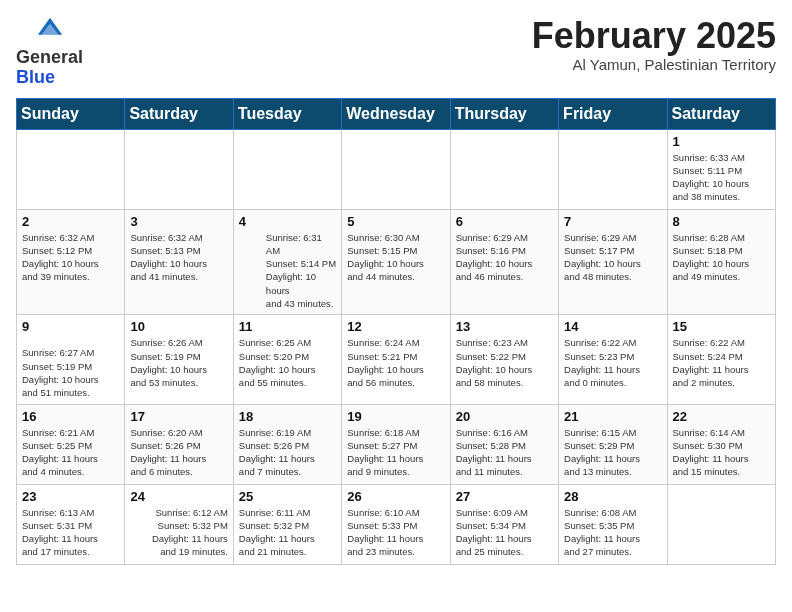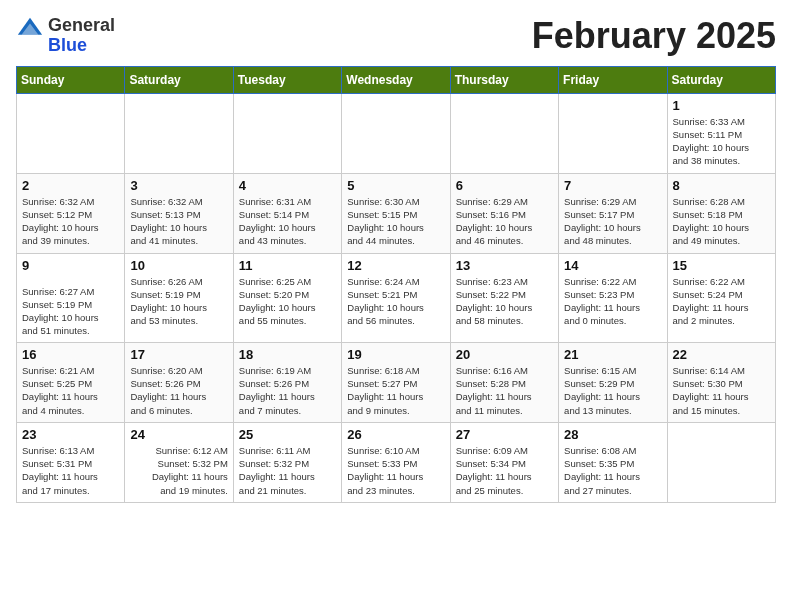--- a/index.html
+++ b/index.html
@@ -11,22 +11,23 @@
       padding: 16px;
     }
     .header-area {
       display: flex;
       justify-content: space-between;
       align-items: flex-start;
       margin-bottom: 10px;
     }
     .logo {
       display: flex;
-      align-items: flex-start;
+      align-items: center;
       gap: 4px;
+      flex-direction: column;
     }
     .logo-text {
       font-size: 18px;
       font-weight: bold;
       line-height: 1.1;
     }
     .logo-general { color: #333; }
     .logo-blue { color: #1d4ed8; }
     .logo-icon {
       width: 28px;
@@ -44,25 +45,25 @@
     .calendar-subtitle {
       font-size: 15px;
       color: #444;
     }
     .calendar {
       width: 100%;
       border-collapse: collapse;
       font-size: 11px;
     }
     .calendar th {
-      background: #4d7c0f;
+      background: #0c4a6e;
       color: #fff;
       padding: 6px 4px;
       text-align: left;
-      font-size: 12px;
+      font-size: 16px;
       border: 1px solid #2b6cc4;
     }
     .calendar td {
       border: 1px solid #ccc;
       vertical-align: top;
       padding: 4px 5px;
       width: calc(100%/7);
       min-height: 80px;
       height: 80px;
     }
@@ -97,20 +98,21 @@
       <polygon points="15,2 28,20 2,20" fill="#1a6abf"></polygon>
       <polygon points="15,8 24,20 6,20" fill="#fff" opacity="0.4"></polygon>
     </svg>
     <div class="logo-text">
       <div class="logo-general">General</div>
       <div class="logo-blue">Blue</div>
     </div>
   </div>
   <div class="title-area">
     <div class="calendar-title">February 2025</div>
+    <div class="calendar-subtitle">Al Yamun, Palestinian Territory</div>
   </div>
 </div>
 
 <table class="calendar">
   <thead>
     <tr id="days-header">
     <th>Sunday</th>
         <th>Saturday</th>
         <th>Tuesday</th>
         <th>Wednesday</th>
@@ -145,21 +147,21 @@
         </td>
         <td>
           <span class="day-num">3</span>
           <div class="day-info" style="white-space: pre-line;">Sunrise: 6:32 AM
 Sunset: 5:13 PM
 Daylight: 10 hours
 and 41 minutes.</div>
         </td>
         <td>
           <span class="day-num">4</span>
-          <div class="day-info" style="white-space: pre-line;">Sunrise: 6:31 AM
+          <div class="day-info" style="white-space: pre-line; margin-left: 27px;">Sunrise: 6:31 AM
 Sunset: 5:14 PM
 Daylight: 10 hours
 and 43 minutes.</div>
         </td>
         <td>
           <span class="day-num">5</span>
           <div class="day-info" style="white-space: pre-line;">Sunrise: 6:30 AM
 Sunset: 5:15 PM
 Daylight: 10 hours
 and 44 minutes.</div>

